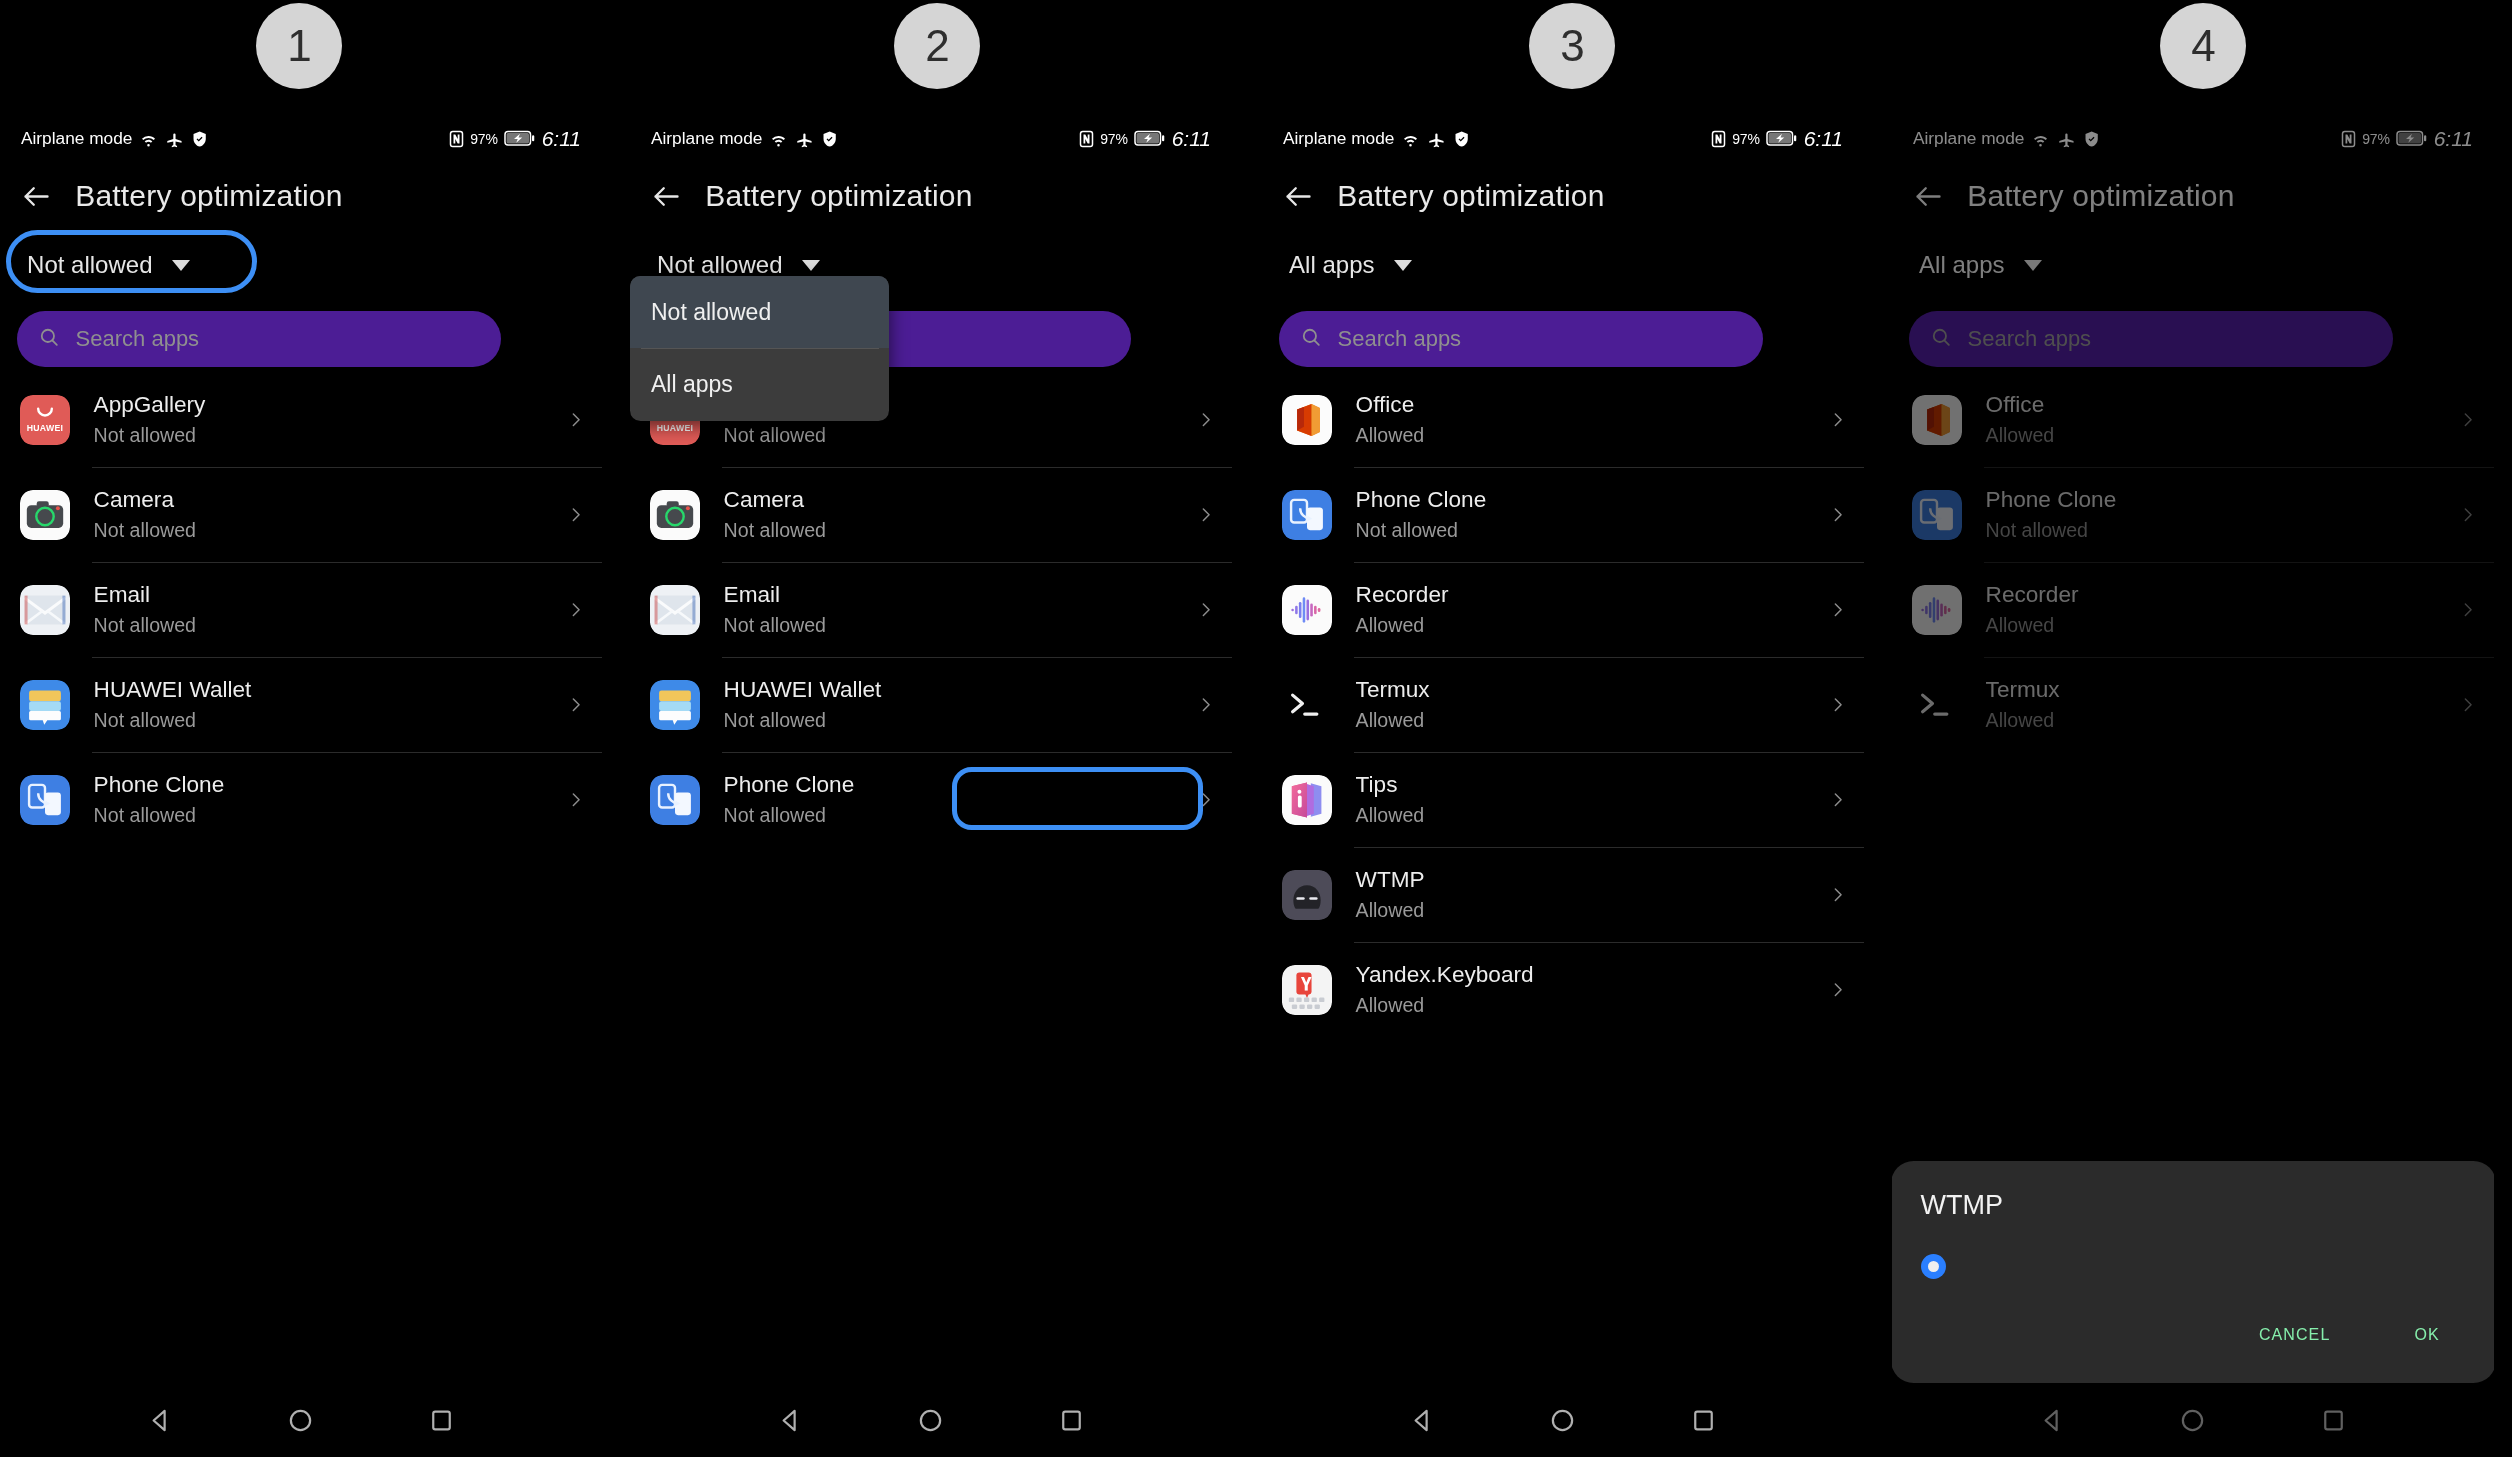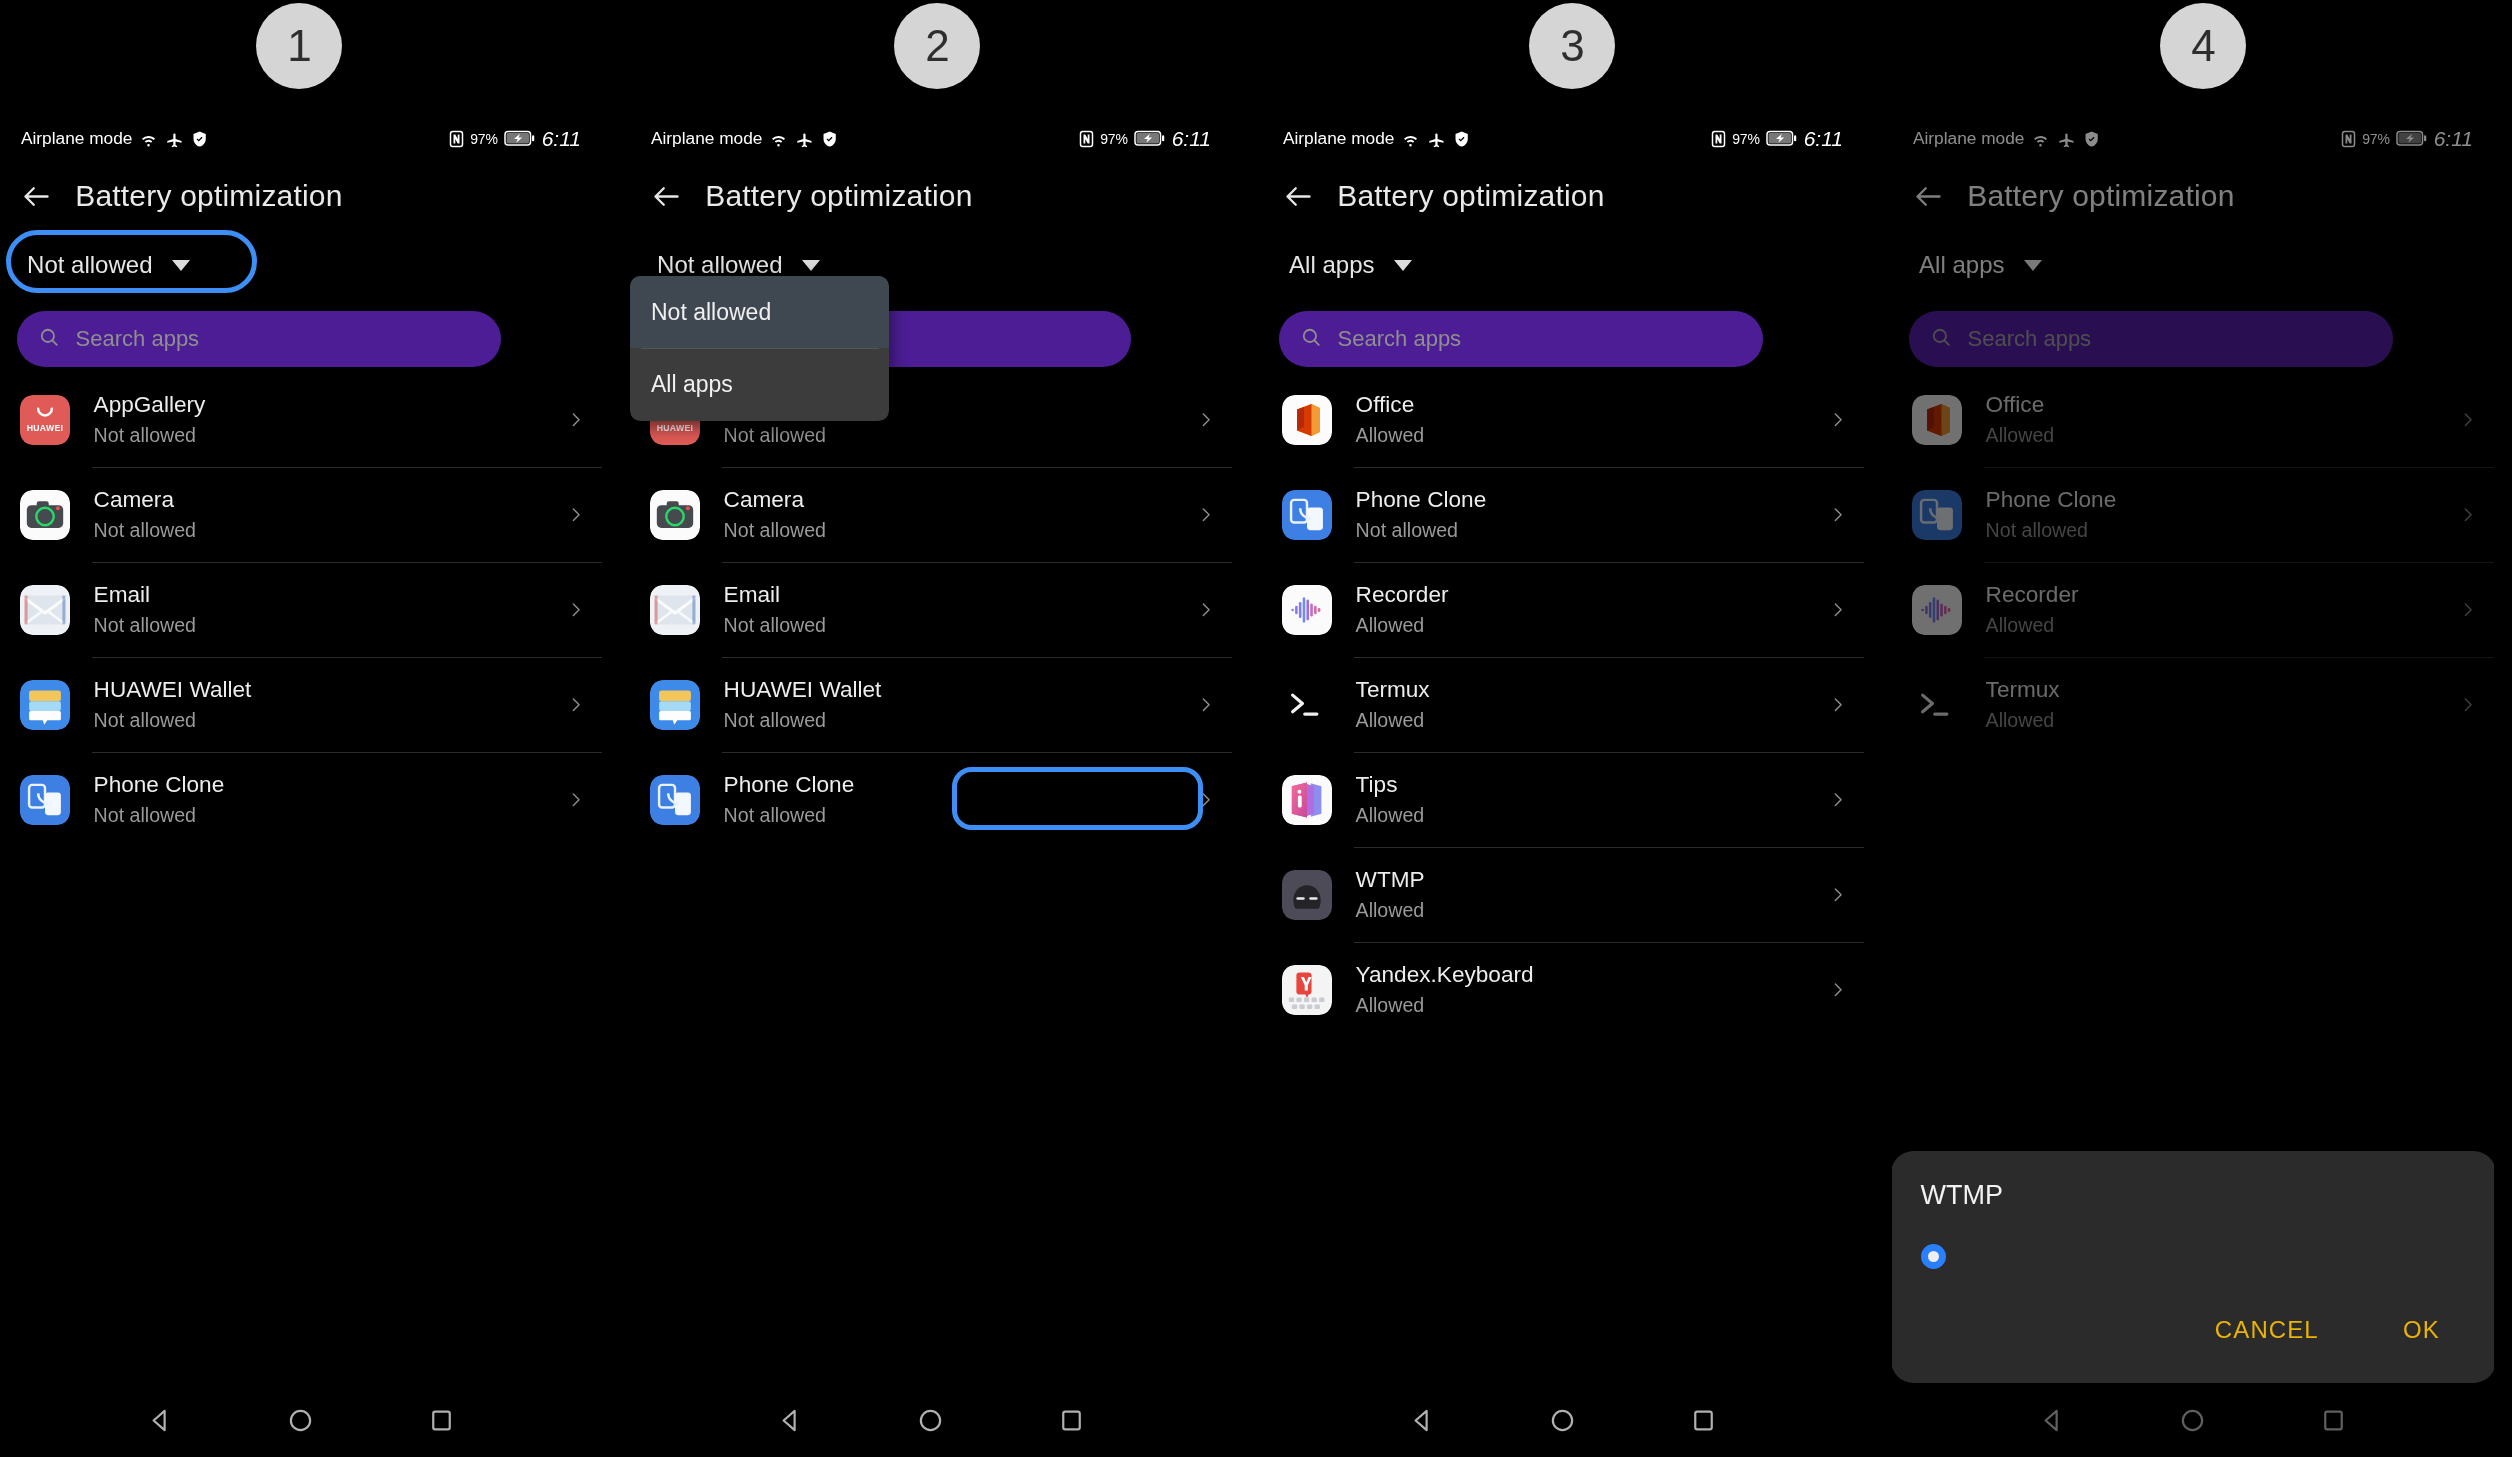--- a/index.html
+++ b/index.html
@@ -80,21 +80,21 @@
   .dialog { position: absolute; left: -1.5px; right: -1.5px; bottom: 75px; background: #2b2b2b; border-radius: 22.6px; z-index: 18; padding: 0 0 4.5px 0; }
   .dlg-title { color: #f2f2f2; font-size: 27px; padding: 29px 30px 22.6px 30px; }
   .opt { display: flex; align-items: center; justify-content: space-between; padding: 10.5px 33px 15px 30px; position: relative; }
   .opt + .opt::before { content: ""; position: absolute; left: 30px; right: 30px; top: 0; height: 0.8px; background: #3d3d3d; }
   .opt-main { color: #f0f0f0; font-size: 22.6px; line-height: 1.3; }
   .opt-sub { color: #a9a9a9; font-size: 19px; line-height: 1.3; margin-top: 3px; }
   .radio { width: 25.6px; height: 25.6px; border-radius: 50%; border: 1.5px solid #8d8d8d; flex: 0 0 25.6px; }
   .radio.on { border: none; background: #2a7fff; display: flex; align-items: center; justify-content: center; }
   .radio.on::after { content: ""; width: 11.3px; height: 11.3px; border-radius: 50%; background: #efefef; }
   .dlg-actions { display: flex; align-items: center; justify-content: flex-end; gap: 45px; padding: 22.6px 36px 25.6px 0; }
-  .dlg-btn { color: #eab308; font-size: 24px; letter-spacing: 1.1px; padding: 9px 19.6px; border-radius: 12px; }
+  .dlg-btn { color: #86efac; font-size: 16px; letter-spacing: 1.1px; padding: 9px 19.6px; border-radius: 12px; }
 
   
   .hl { position: absolute; border: 5.3px solid #3d8ff5; border-radius: 19.6px; pointer-events: none; z-index: 40; }
   .hl-r { border-radius: 751px; }
 </style>
 </head>
 <body>
 
 <div class="board">
 

